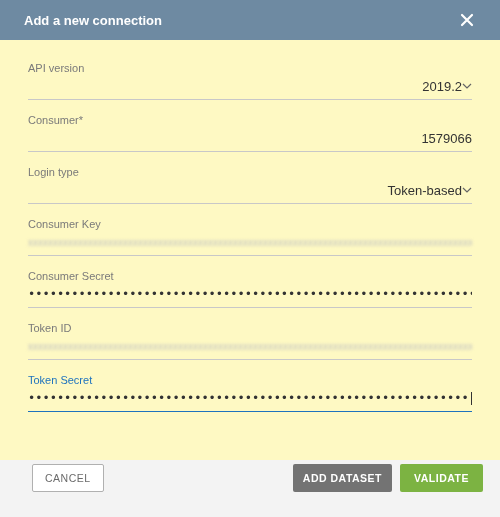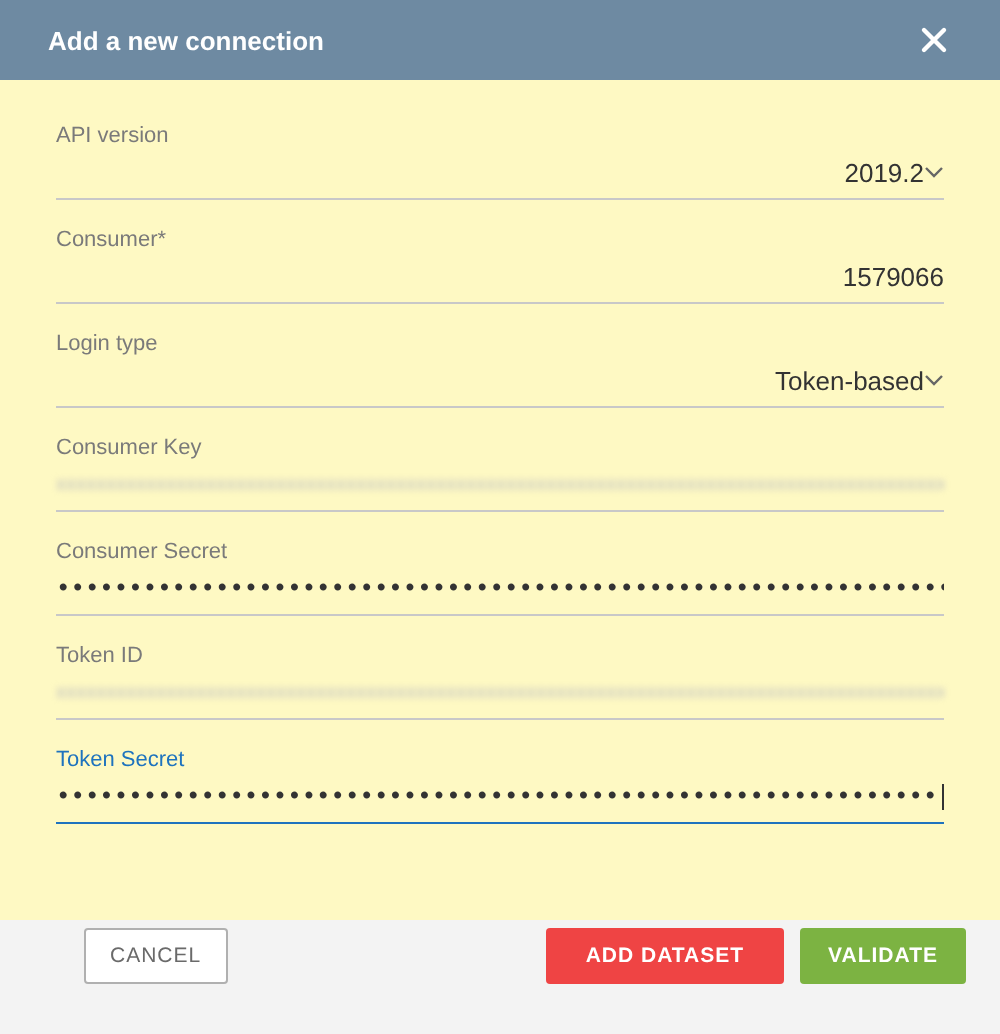--- a/index.html
+++ b/index.html
@@ -16,24 +16,24 @@
     padding:0 0 4px 0;
     font-size:13px;color:#333;
     display:flex;align-items:center;justify-content:flex-end;
     min-height:18px;
   }
   .input-box.focused{border-bottom:1px solid #1e73be;}
   .chevron svg{width:10px;height:10px;fill:#666;}
   .dot-mask{font-family:monospace;font-size:12px;letter-spacing:0;color:#333;white-space:nowrap;overflow:hidden;}
   .blur-text{font-size:10px;color:#c0c0c0;filter:blur(1.5px);white-space:nowrap;overflow:hidden;user-select:none;}
   .check-btn{margin-top:8px;background:#8a8a8a;color:#fff;font-size:10.5px;letter-spacing:0.5px;font-weight:600;border:none;padding:8px 12px;border-radius:2px;cursor:pointer;}
-  .footer{position:absolute;left:14px;right:0;bottom:21px;height:36px;background:#f3f3f3;display:flex;align-items:center;justify-content:space-between;padding:0 17px 0 28px;}
+  .footer{position:absolute;left:4px;right:0;bottom:21px;height:36px;background:#f3f3f3;display:flex;align-items:center;justify-content:space-between;padding:0 17px 0 28px;}
   .footer .cancel{background:#fff;border:1px solid #b0b0b0;color:#6a6a6a;font-size:10.5px;letter-spacing:0.5px;font-weight:500;padding:7px 12px;border-radius:2px;cursor:pointer;}
   .footer .right{display:flex;gap:8px;}
-  .footer .add{background:#ef4444;color:#fff;font-size:10.5px;letter-spacing:0.5px;font-weight:600;border:none;padding:8px 20px;border-radius:2px;cursor:pointer;}
+  .footer .add{background:#737373;color:#fff;font-size:10.5px;letter-spacing:0.5px;font-weight:600;border:none;padding:8px 10px;border-radius:2px;cursor:pointer;}
   .footer .validate{background:#7cb342;color:#fff;font-size:10.5px;letter-spacing:0.5px;font-weight:600;border:none;padding:8px 14px;border-radius:2px;cursor:pointer;}
   .caret{border-right:1px solid #333;display:inline-block;height:13px;vertical-align:middle;margin-left:1px;}
 </style>
 </head>
 <body>
 
 <div class="stage">
 
   <div class="header">
     <span>Add a new connection</span>

